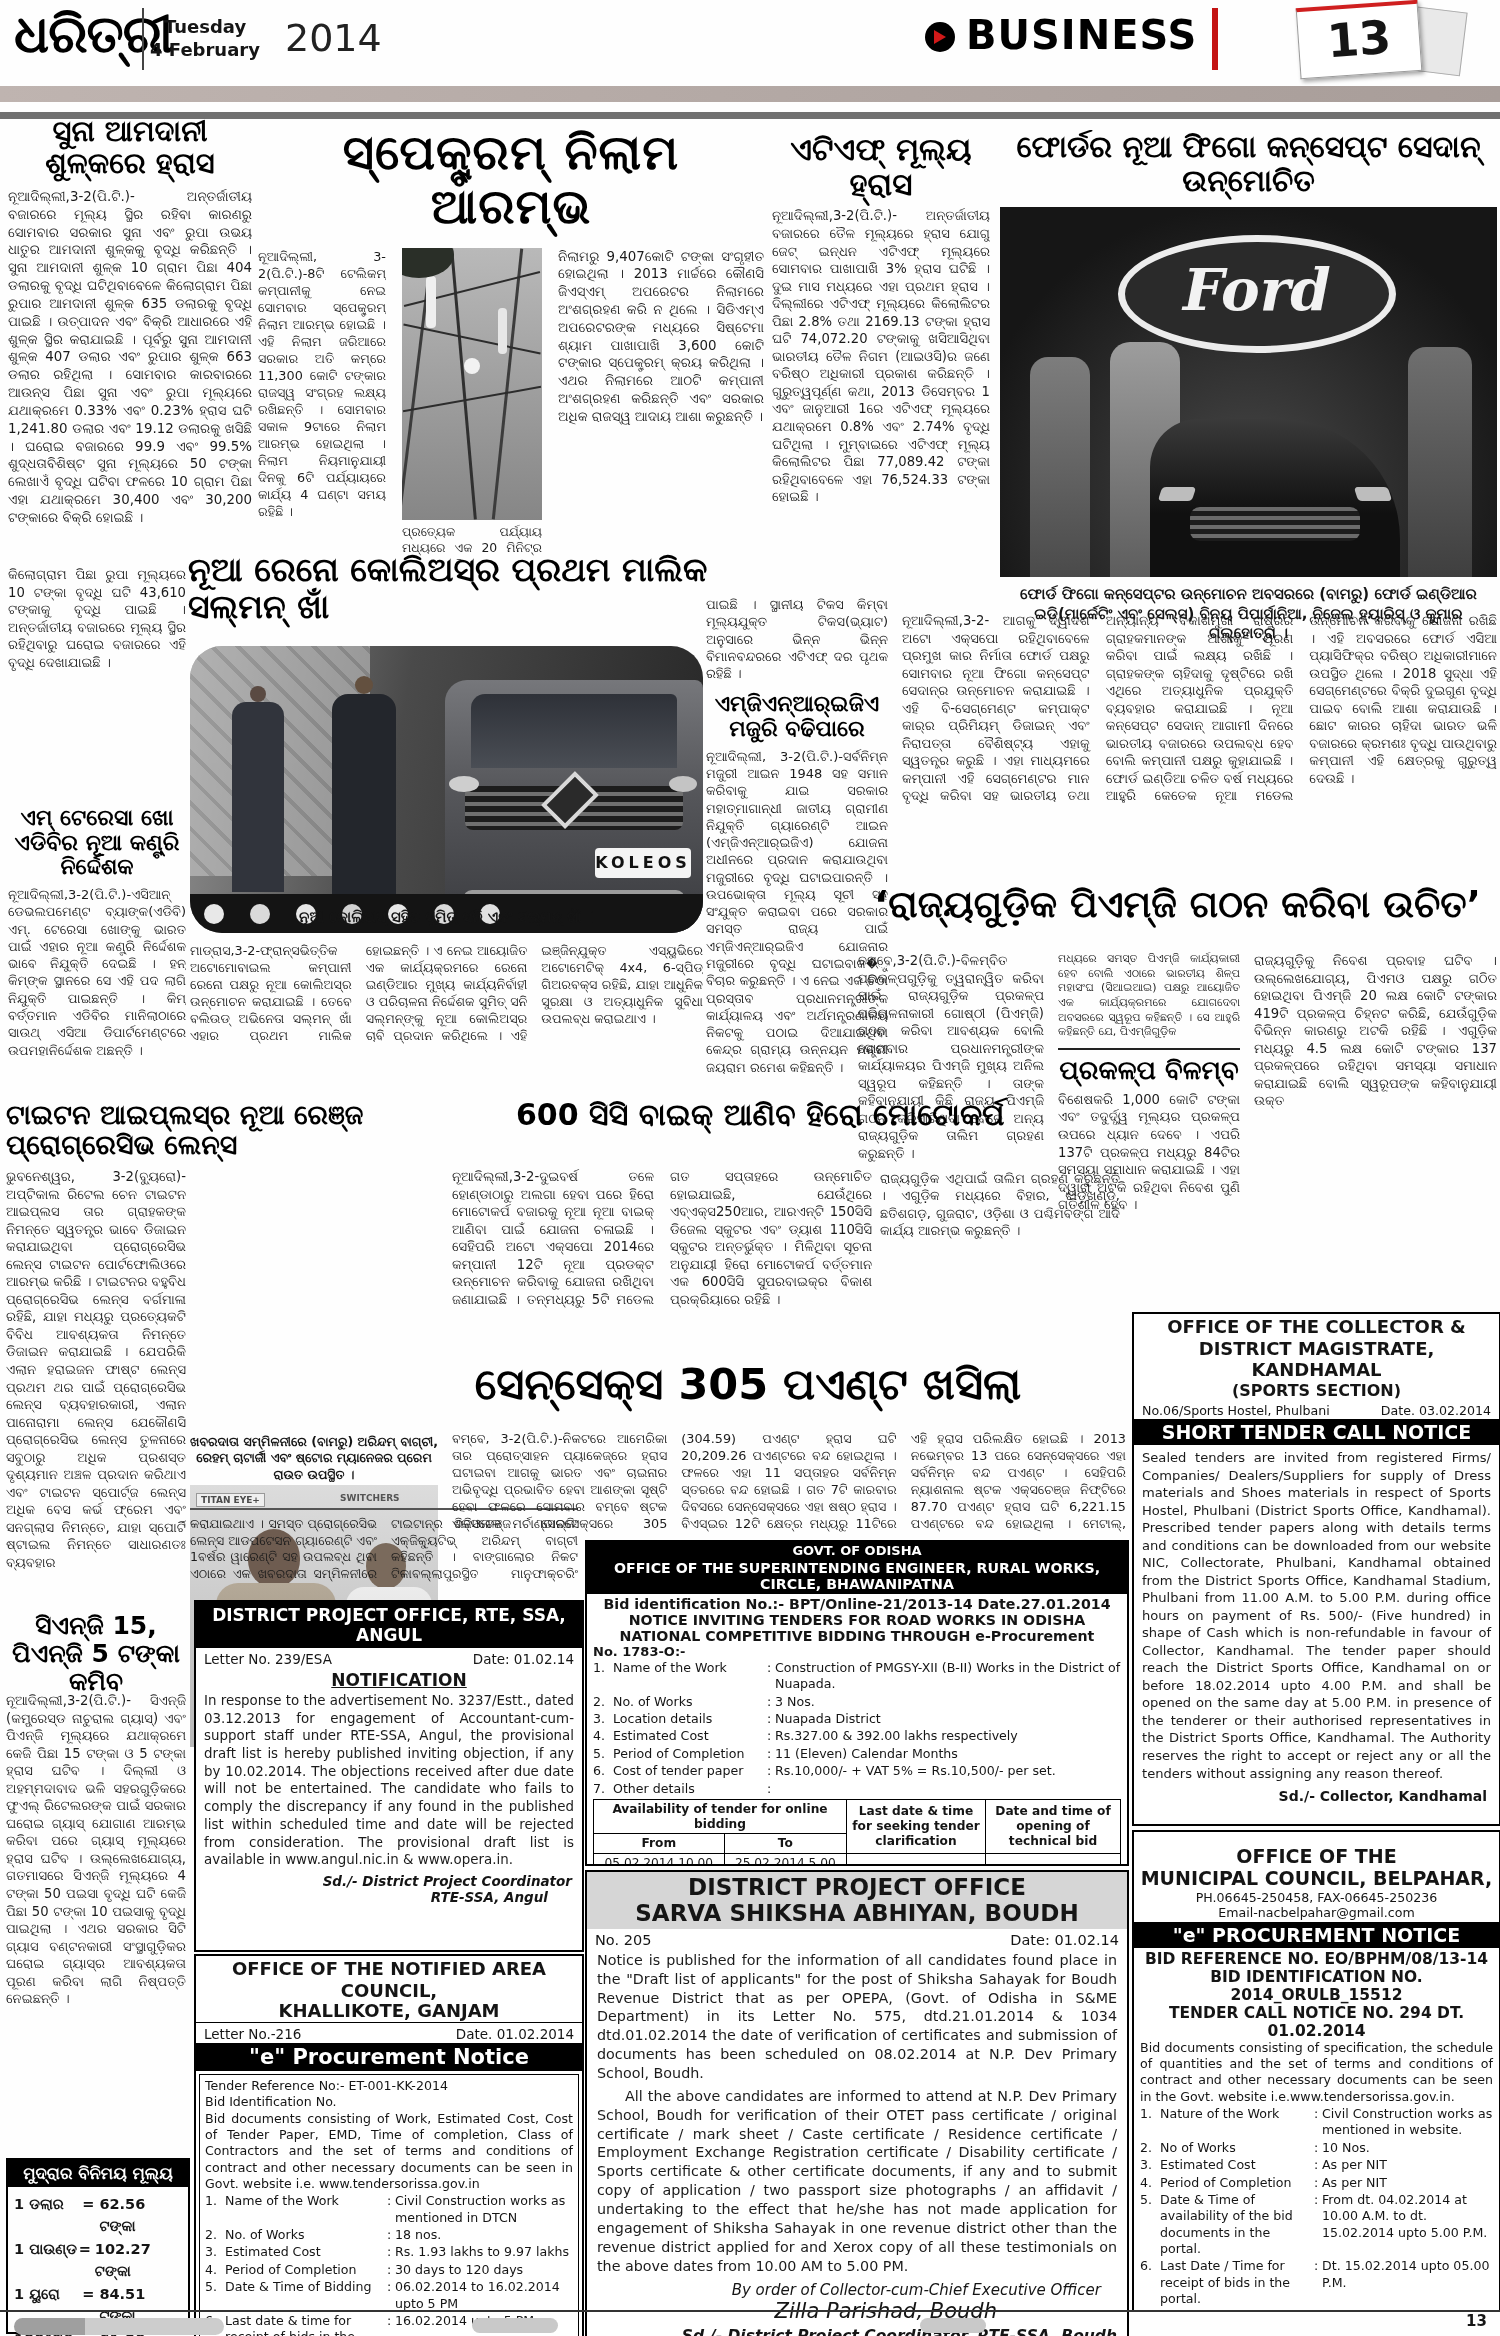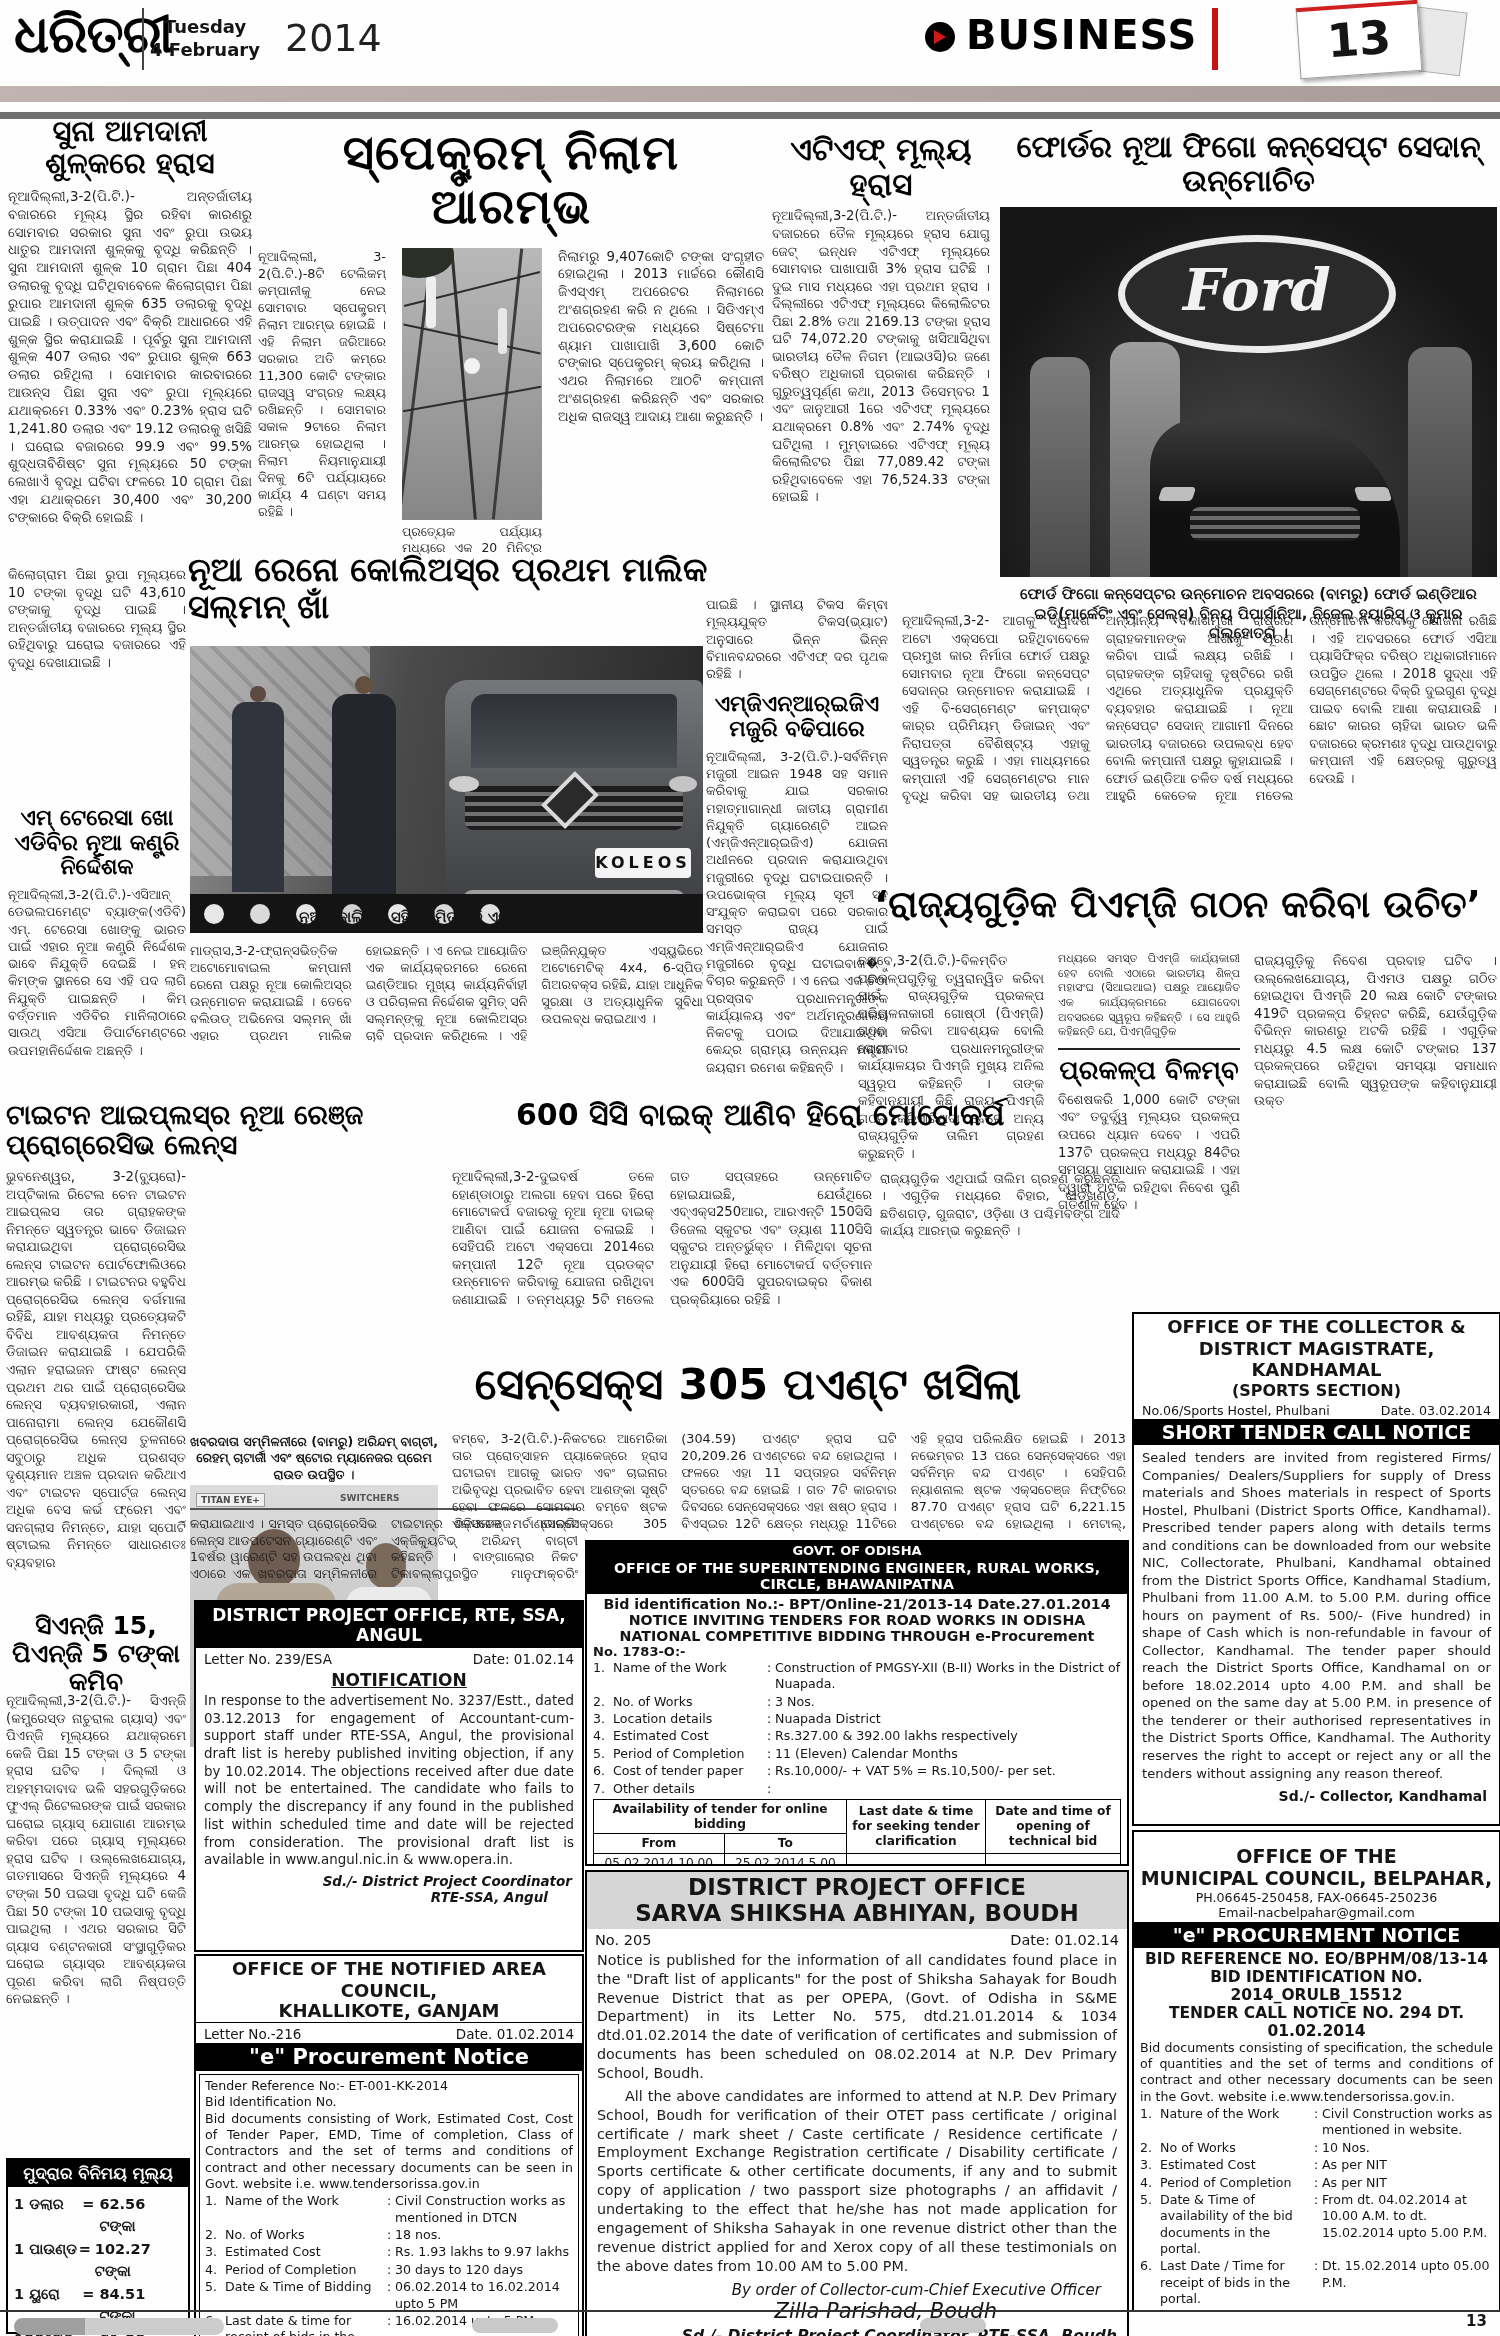--- a/index.html
+++ b/index.html
@@ -110,21 +110,21 @@
       <div class="abs" style="left:356px;top:280px;width:34px;height:14px;background:#bdbdbd;transform:skewX(18deg);border-radius:4px;"></div>
     </div>
     <div class="cap" style="font-size:15px;margin-top:8px;line-height:1.3;">ଫୋର୍ଡ ଫିଗୋ କନ୍‌ସେପ୍ଟର ଉନ୍ମୋଚନ ଅବସରରେ (ବାମରୁ) ଫୋର୍ଡ ଇଣ୍ଡିଆର ଇଡି(ମାର୍କେଟିଂ ଏବଂ ସେଲ୍ସ) ବିନୟ ପିପାର୍ସାନିଆ, ନିଜେଲ ହ୍ୟାରିସ୍ ଓ କୁମାର ଗଲ୍‌ହୋତ୍ରା ।</div>
   </div>
 
   <div class="abs jt" style="left:8px;top:566px;width:178px;height:232px;font-size:13.2px;">କିଲୋଗ୍ରାମ ପିଛା ରୁପା ମୂଲ୍ୟରେ 10 ଟଙ୍କା ବୃଦ୍ଧି ଘଟି 43,610 ଟଙ୍କାକୁ ବୃଦ୍ଧି ପାଇଛି । ଅନ୍ତର୍ଜାତୀୟ ବଜାରରେ ମୂଲ୍ୟ ସ୍ଥିର ରହିଥିବାରୁ ଘରୋଇ ବଜାରରେ ଏହି ବୃଦ୍ଧି ଦେଖାଯାଇଛି ।</div>
   <div class="abs hl ctr" style="left:8px;top:806px;width:178px;font-size:22px;">ଏମ୍ ଟେରେସା ଖୋ ଏଡିବିର ନୂଆ କଣ୍ଟ୍ରି ନିର୍ଦ୍ଦେଶକ</div>
   <div class="abs jt" style="left:8px;top:886px;width:178px;height:200px;font-size:13px;">ନୂଆଦିଲ୍ଲୀ,3-2(ପି.ଟି.)-ଏସିଆନ୍ ଡେଭଲପମେଣ୍ଟ ବ୍ୟାଙ୍କ(ଏଡିବି) ଏମ୍. ଟେରେସା ଖୋଙ୍କୁ ଭାରତ ପାଇଁ ଏହାର ନୂଆ କଣ୍ଟ୍ରି ନିର୍ଦ୍ଦେଶକ ଭାବେ ନିଯୁକ୍ତି ଦେଇଛି । ହନ୍ କିମ୍‌ଙ୍କ ସ୍ଥାନରେ ସେ ଏହି ପଦ ଲାଗି ନିଯୁକ୍ତି ପାଇଛନ୍ତି । କିମ୍ ବର୍ତ୍ତମାନ ଏଡିବିର ମାନିଲାଠାରେ ସାଉଥ୍ ଏସିଆ ଡିପାର୍ଟମେଣ୍ଟରେ ଉପମହାନିର୍ଦ୍ଦେଶକ ଅଛନ୍ତି ।</div>
 
   <div class="abs hl" style="left:188px;top:552px;width:600px;font-size:33px;">ନୂଆ ରେନୋ କୋଲିଅସ୍‌ର ପ୍ରଥମ ମାଲିକ ସଲ୍‌ମନ୍ ଖାଁ</div>
-  <div class="abs ph" style="left:190px;top:616px;width:513px;height:287px;background:linear-gradient(100deg,#8e8e8e 0%,#4a4a4a 40%,#262626 100%);">
+  <div class="abs ph" style="left:190px;top:616px;width:513px;height:287px;background:linear-gradient(100deg,#8e8e8e 0%,#4a4a4a 40%,#262626 100%);border-radius:32px;">
     <div class="abs" style="left:0;top:0;width:180px;height:230px;background:repeating-linear-gradient(45deg,#cfcfcf 0 14px,#aaaaaa 14px 18px),repeating-linear-gradient(-45deg,#cfcfcf 0 14px,#9e9e9e 14px 18px);opacity:.55;"></div>
     <div class="abs" style="left:60px;top:40px;width:16px;height:16px;border-radius:50%;background:#5a4a42;"></div>
     <div class="abs" style="left:42px;top:56px;width:52px;height:190px;background:#31343c;border-radius:14px 14px 0 0;"></div>
     <div class="abs" style="left:165px;top:30px;width:18px;height:18px;border-radius:50%;background:#63503f;"></div>
     <div class="abs" style="left:142px;top:48px;width:64px;height:200px;background:#23262c;border-radius:16px 16px 0 0;"></div>
     <div class="abs" style="left:255px;top:34px;width:258px;height:253px;background:linear-gradient(180deg,#76777b 0%,#55565a 45%,#3a3b3f 100%);border-radius:22px 8px 0 0;">
       <div class="abs" style="left:26px;top:14px;width:206px;height:74px;background:linear-gradient(180deg,#2e3138,#4a4e55);border-radius:14px 6px 0 0;"></div>
       <div class="abs" style="left:20px;top:106px;width:218px;height:44px;background:repeating-linear-gradient(180deg,#1d1d1d 0 6px,#707070 6px 10px);border-radius:8px;"></div>
       <div class="abs" style="left:108px;top:96px;width:26px;height:40px;border:4px solid #d9d9d9;transform:rotate(45deg);background:#2a2a2a;"></div>
       <div class="abs" style="left:4px;top:96px;width:30px;height:16px;background:#cecece;border-radius:50%;"></div>

